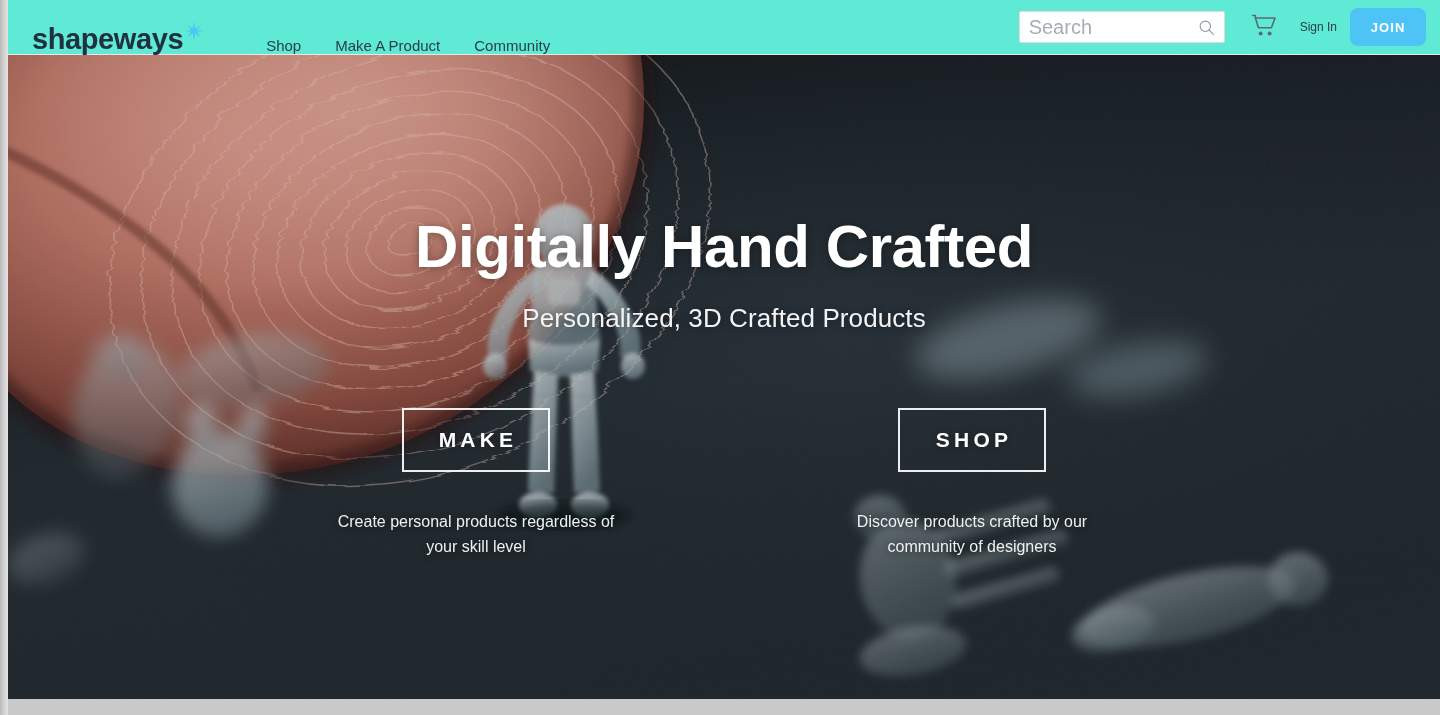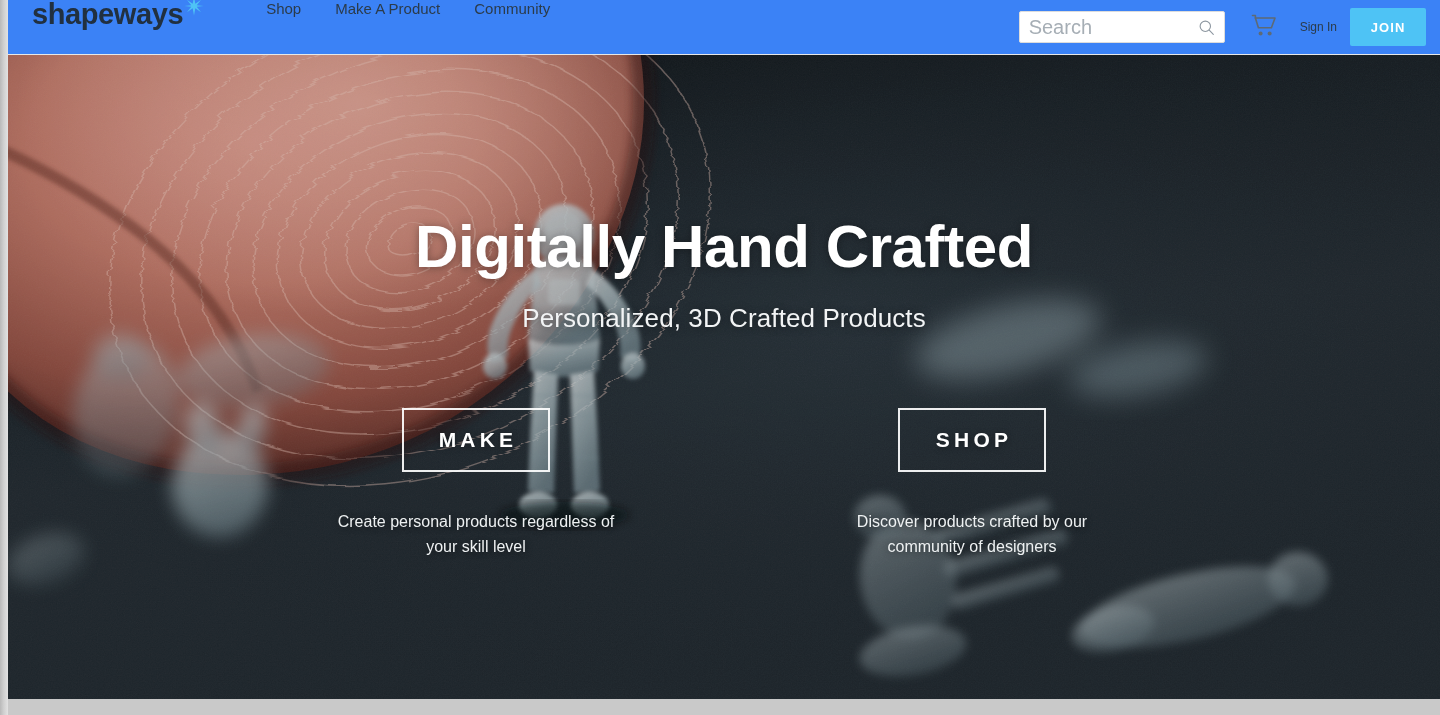--- a/index.html
+++ b/index.html
@@ -13,22 +13,22 @@
   
   .edge-strip {
     position:absolute; left:0; top:0; width:8px; height:715px;
     background:linear-gradient(to right,#b9b9b9 0%,#cfcfcf 45%,#e2e2e2 100%);
     z-index:40;
   }
 
   
   .site-header {
     position:absolute; left:8px; top:0; width:1432px; height:55px;
-    background:#3b82f6; z-index:30;
-    display:flex; align-items:flex-start;
+    background:#5eead4; z-index:30;
+    display:flex; align-items:flex-end;
     border-bottom:1px solid #e8e8e8;
   }
   .brand { display:flex; align-items:baseline; margin-left:24px; text-decoration:none; }
   .brand-word {
     font-size:29px; font-weight:bold; color:#213040;
     letter-spacing:-0.4px; line-height:1;
   }
   .brand-star { margin-left:1px; display:inline-block; width:20px; height:20px; position:relative; top:-8px; }
 
   .main-nav { display:flex; align-items:center; margin-left:62px; gap:34px; }
@@ -60,21 +60,21 @@
   .signin-link {
     font-size:12px; color:#2b3b4a; text-decoration:none; margin-left:14px;
     white-space:nowrap; cursor:pointer;
   }
   .join-button {
     margin-left:13px; margin-right:14px;
     width:76px; height:38px;
     background:#4ec3f5; border:none; color:#ffffff;
     font-family:"Liberation Sans", sans-serif;
     font-size:13px; font-weight:bold; letter-spacing:1.1px;
-    cursor:pointer; border-radius:2px;
+    cursor:pointer; border-radius:8px;
   }
 
   
   .hero {
     position:absolute; left:8px; top:39px; width:1432px; height:660px;
     overflow:hidden; background:#222b33;
   }
   .hero-photo { position:absolute; inset:0; }
   .hero-photo svg { display:block; width:100%; height:100%; }
 

